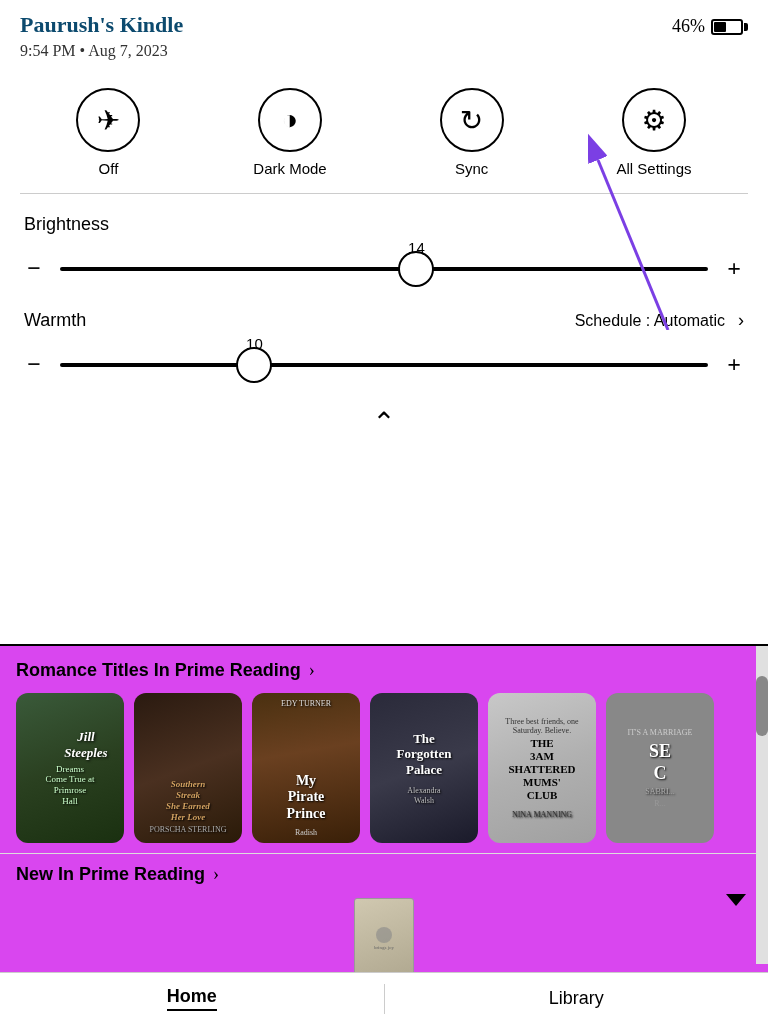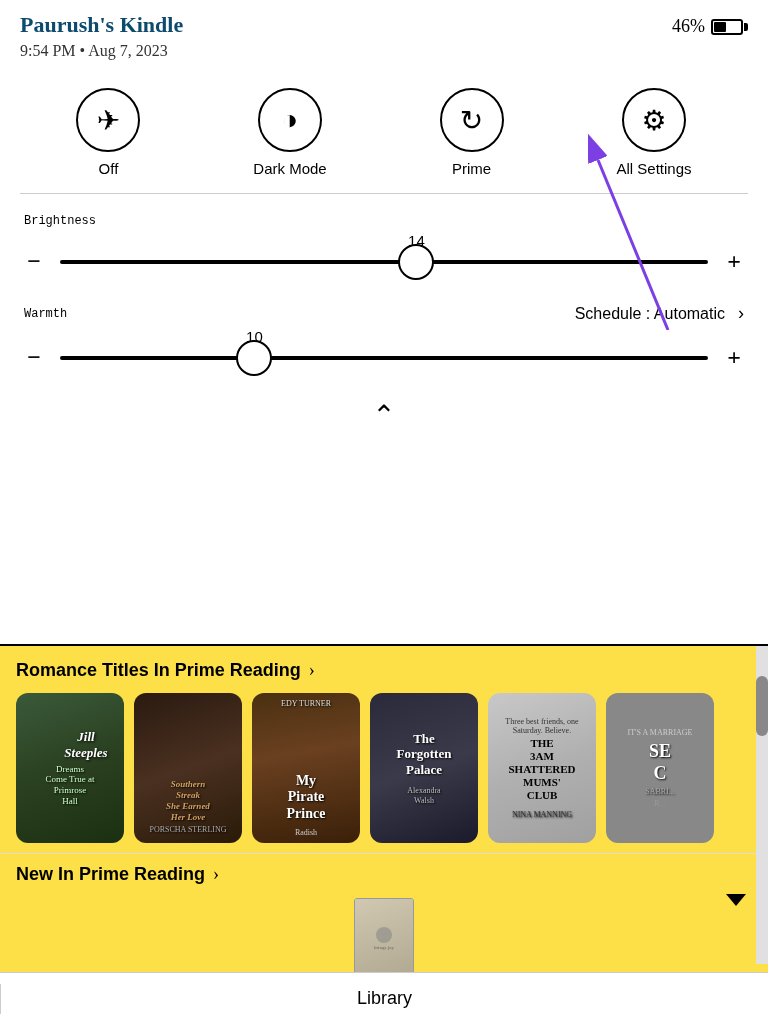--- a/index.html
+++ b/index.html
@@ -105,22 +105,22 @@
       height: 1px;
       background: #ccc;
       margin: 0 0;
     }
 
     
     #brightness-section {
       padding: 20px 24px 10px 24px;
     }
     .section-label {
-      font-size: 12px;
-      font-family: Liberation Mono, monospace;
+      font-size: 18px;
+      font-family: Liberation Sans, sans-serif;
       color: #000;
       margin-bottom: 20px;
     }
     .slider-container {
       position: relative;
       display: flex;
       align-items: center;
       gap: 16px;
       margin-bottom: 8px;
     }
@@ -201,21 +201,21 @@
     #purple-arrow {
       position: absolute;
       top: 130px;
       right: 60px;
       pointer-events: none;
     }
 
     
     #bottom-panel {
       border-top: 2px solid #000;
-      background: #fde047;
+      background: #d946ef;
       position: absolute;
       bottom: 0;
       left: 0;
       right: 0;
       height: 380px;
     }
 
     
     #romance-section {
       padding: 14px 16px 10px 16px;
@@ -408,21 +408,21 @@
     <div class="quick-btn">
       <div class="quick-btn-circle">✈</div>
       <span class="quick-btn-label">Off</span>
     </div>
     <div class="quick-btn">
       <div class="quick-btn-circle">◑</div>
       <span class="quick-btn-label">Dark Mode</span>
     </div>
     <div class="quick-btn">
       <div class="quick-btn-circle">↻</div>
-      <span class="quick-btn-label">Prime</span>
+      <span class="quick-btn-label">Sync</span>
     </div>
     <div class="quick-btn">
       <div class="quick-btn-circle">⚙</div>
       <span class="quick-btn-label">All Settings</span>
     </div>
   </div>
   <div class="divider"></div>
 </div>
 
 <div id="brightness-section">
@@ -543,18 +543,21 @@
   <div id="book-thumb">
     <div style="width:100%; height:100%; background: linear-gradient(160deg, #d0c8b0, #b0a890); display:flex; flex-direction:column; align-items:center; justify-content:center; padding:4px;">
       <svg width="30" height="30" viewBox="0 0 30 30">
         <circle cx="15" cy="12" r="8" fill="#888" opacity="0.6"></circle>
         <text x="15" y="26" text-anchor="middle" font-size="5" fill="#666">brings joy</text>
       </svg>
     </div>
   </div>
 
   <div id="bottom-nav">
+    <div class="nav-item active">
+      <span class="nav-label">Home</span>
+    </div>
     <div class="nav-divider"></div>
     <div class="nav-item">
       <span class="nav-label">Library</span>
     </div>
   </div>
 </div>
 
 </body></html>

